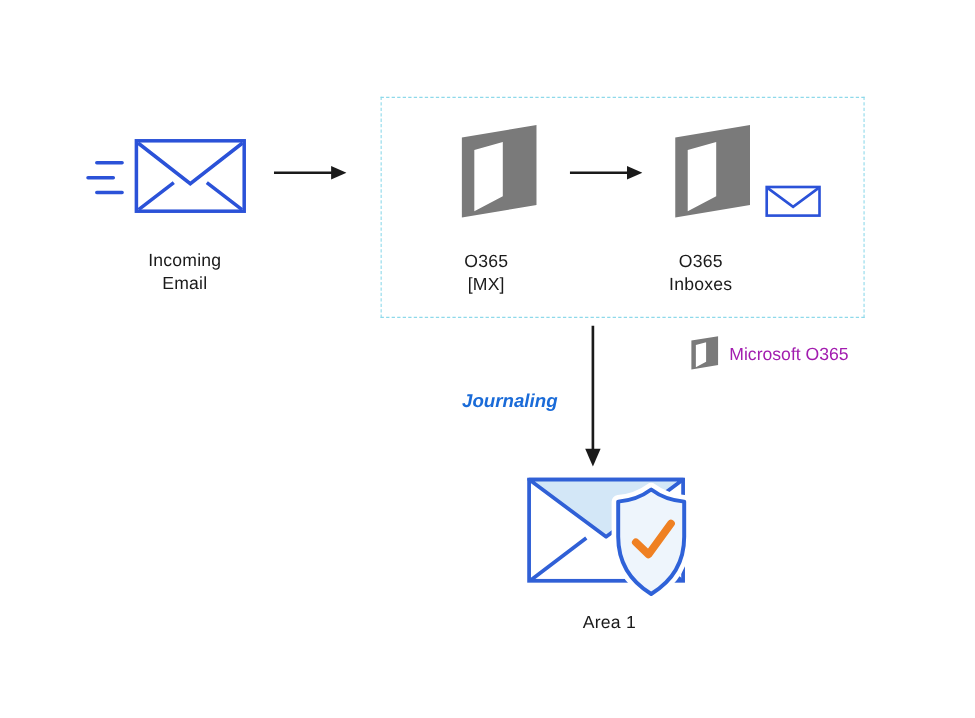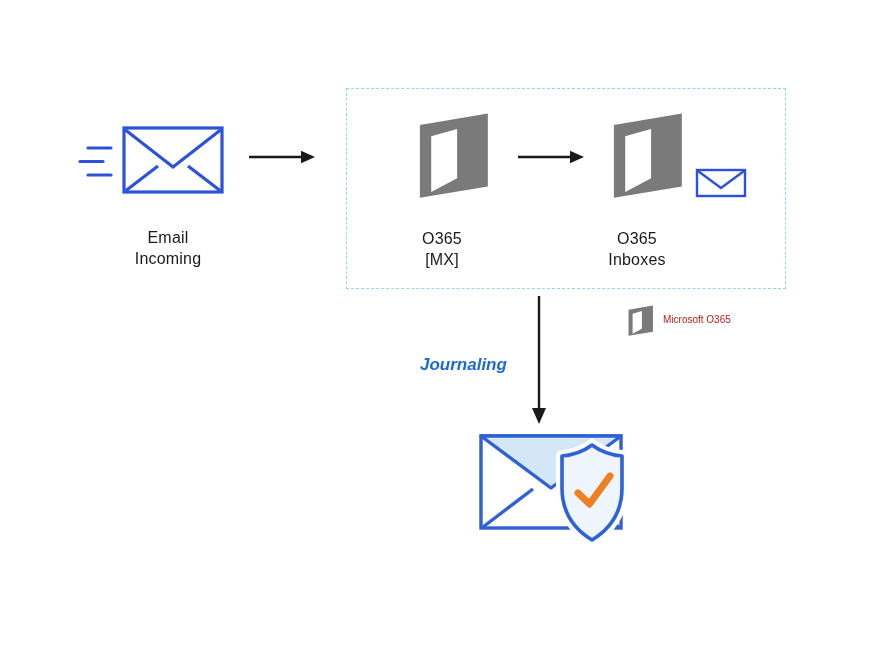--- a/index.html
+++ b/index.html
@@ -27,22 +27,22 @@
     .boundary {
       border: 1.6px dashed #8ed9ea;
       box-sizing: border-box;
     }
     .journaling {
       font-size: 17px;
       font-weight: 700;
       color: #1a6bd8;
     }
     .legend-text {
-      font-size: 10px;
-      color: #b91c1c;
+      font-size: 16px;
+      color: #a21caf;
     }
   </style>
 </head>
 <body>
 
 <div class="canvas">
 
   <div class="abs boundary" style="left:346px; top:88px; width:440px; height:201px;"></div>
 
   <svg class="abs" style="left:78px; top:122px;" width="150" height="78" viewBox="0 0 150 78">
@@ -50,22 +50,22 @@
       <g stroke-linecap="round">
         <path d="M10 26 H33 M2 39.5 H25 M10 53 H33"></path>
       </g>
       <rect x="46" y="6" width="98" height="64"></rect>
       <path d="M47.5 8 L95 45 L142.5 8"></path>
       <path d="M48 68.5 L80 44 M142 68.5 L110 44"></path>
     </g>
   </svg>
 
   <div class="abs label" style="left:104px; top:227px; width:128px;">
+    <span>Incoming</span>
     <span>Email</span>
-    <span>Incoming</span>
   </div>
 
   <svg class="abs" style="left:249px; top:148px;" width="66" height="18" viewBox="0 0 66 18">
     <line x1="0" y1="9" x2="53" y2="9" stroke="#1a1a1a" stroke-width="2.4"></line>
     <polygon points="52,2.8 66,9 52,15.2" fill="#1a1a1a"></polygon>
   </svg>
 
   <svg class="abs" style="left:410px; top:112px;" width="78" height="89" viewBox="0 0 96 110">
     <path fill="#7a7a7a" fill-rule="evenodd" d="M12 16 L96 2 L96 92 L12 106 Z M26 30 L58 21 L58 82 L26 99 Z"></path>
   </svg>
@@ -115,15 +115,16 @@
       <path d="M6 97 L56 59 M142 97 L92 59" fill="none" stroke="#3060d6" stroke-width="3.4"></path>
     </g>
     <g>
       <path d="M115 15 C123 21 133 25 145 26 L145 58 C145 83 133 99 115 110 C97 99 85 83 85 58 L85 26 C97 25 107 21 115 15 Z" fill="#ffffff" stroke="#ffffff" stroke-width="12" stroke-linejoin="round"></path>
       <path d="M115 15 C123 21 133 25 145 26 L145 58 C145 83 133 99 115 110 C97 99 85 83 85 58 L85 26 C97 25 107 21 115 15 Z" fill="#eef5fc" stroke="#2f62d8" stroke-width="3.6" stroke-linejoin="round"></path>
       <path d="M101 63 L112.5 74 L133 46" fill="none" stroke="#ef8022" stroke-width="7" stroke-linecap="round" stroke-linejoin="round"></path>
     </g>
   </svg>
 
   <div class="abs label" style="left:472px; top:556px; width:164px;">
+    <span>Area 1</span>
   </div>
 
 </div>
 
 </body></html>

